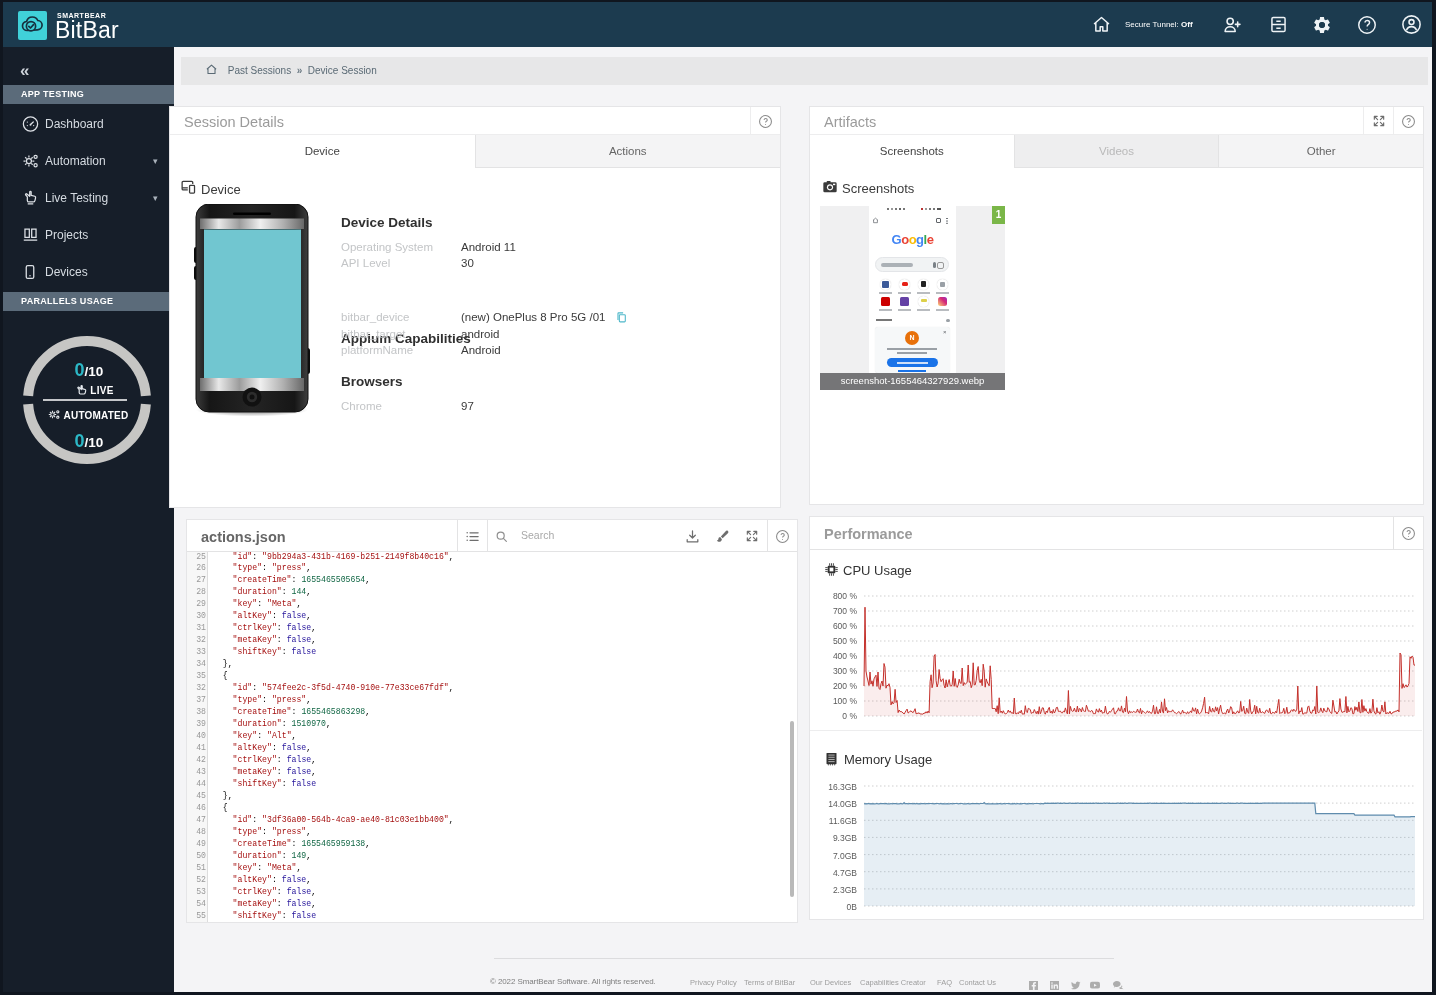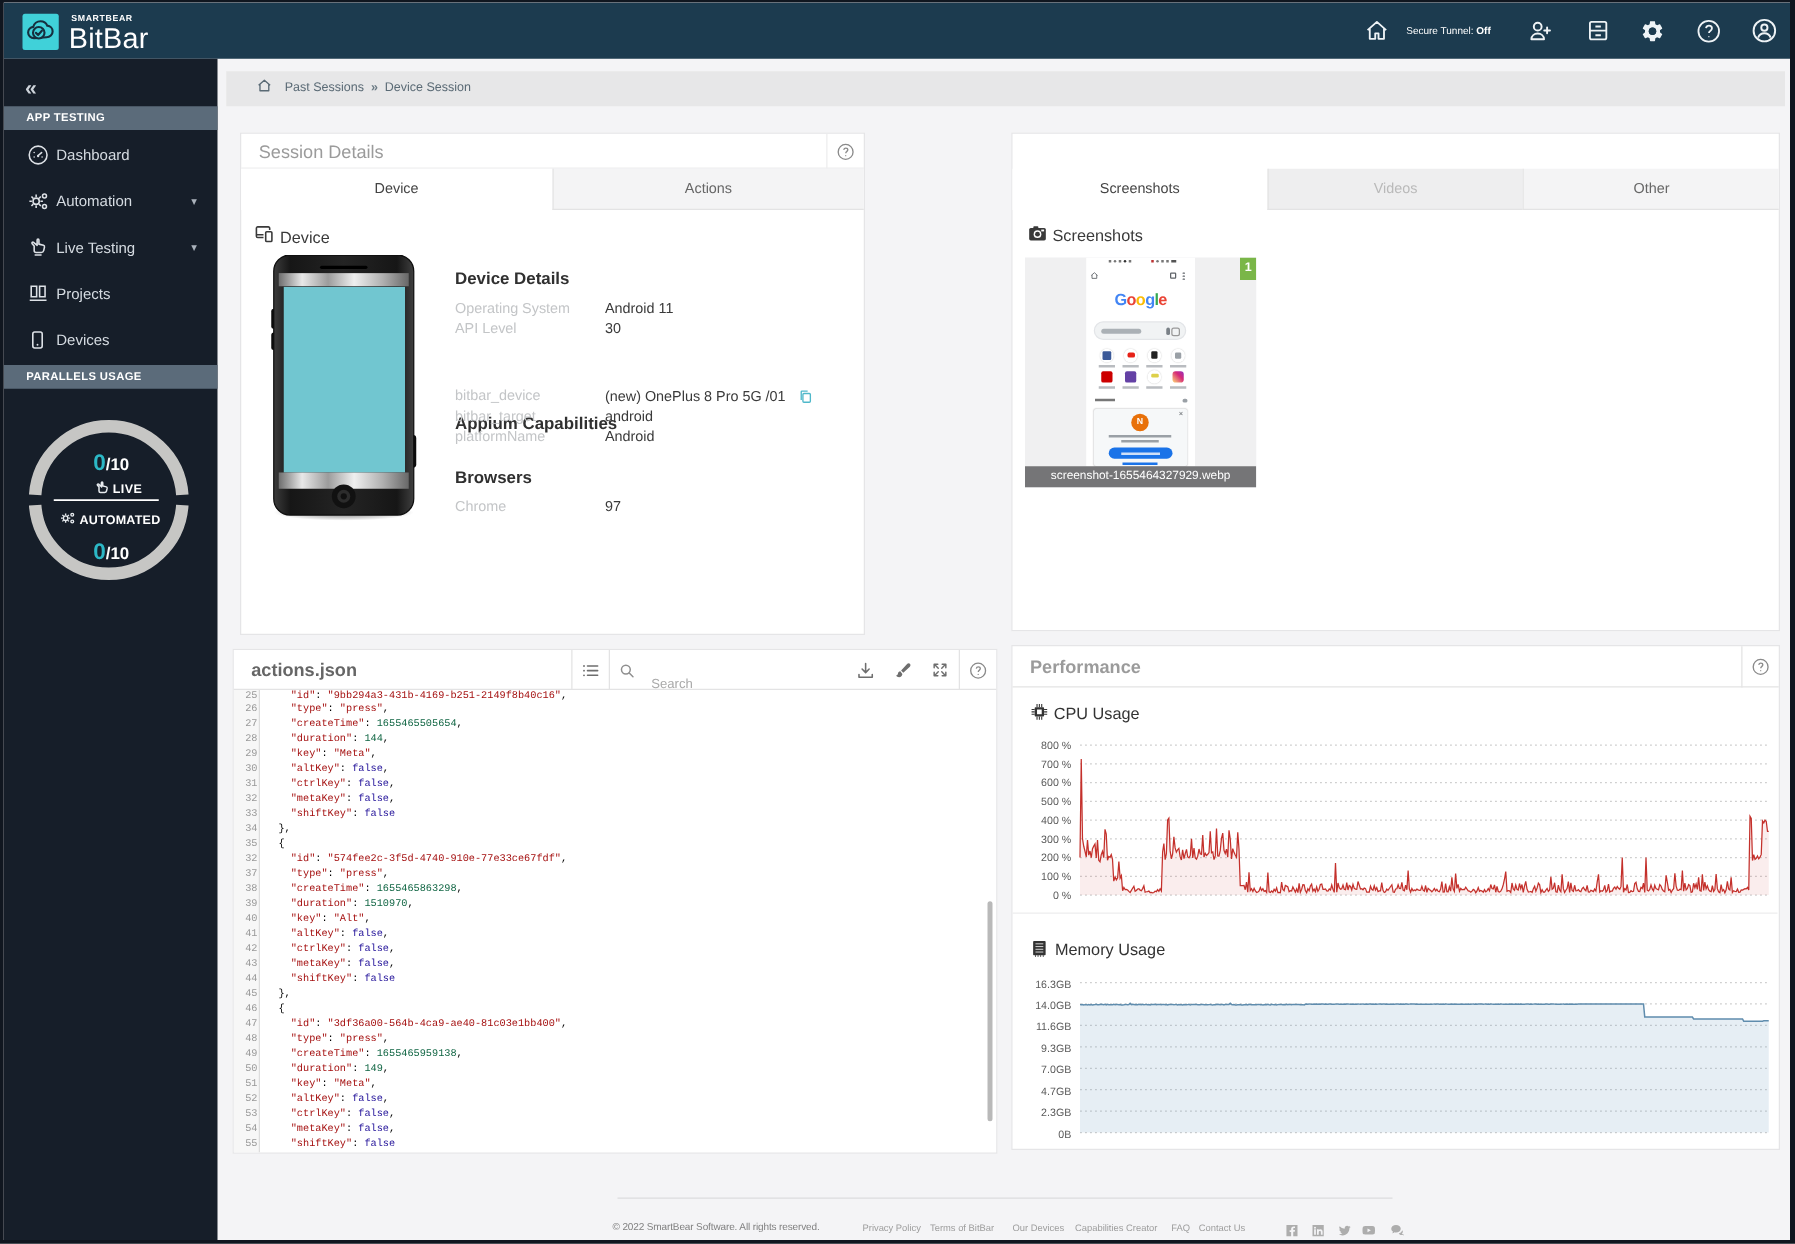--- a/index.html
+++ b/index.html
@@ -196,21 +196,21 @@
 
   <div class="crumbbar">
     <div class="inner">
       <svg width="13" height="13" viewBox="0 0 24 24" fill="none" stroke="#5a6a75" stroke-width="2" stroke-linejoin="round" style="vertical-align:-2px;margin-right:7px;">
           <path d="M3.5 11.5 12 4l8.5 7.5M5.5 10v9.5h13V10"></path>
         </svg>
       Past Sessions &nbsp;<span style="font-weight:bold;color:#6b7a84;">»</span>&nbsp; Device Session
     </div>
   </div>
 
-  <div class="card" style="left:189px;top:104px;width:500px;height:402px;">
+  <div class="card" style="left:166px;top:104px;width:612px;height:402px;">
     <div class="card-hdr">
       <div class="card-title">Session Details</div>
       <div class="hdr-btn" style="right:0;">
         <svg width="15" height="15" viewBox="0 0 24 24" fill="none" stroke="#8a8a8a" stroke-width="1.7">
             <circle cx="12" cy="12" r="9.5"></circle>
             <path d="M9.6 9.3c.3-1.4 1.3-2.2 2.6-2.2 1.5 0 2.6 1 2.6 2.3 0 1.1-.7 1.7-1.5 2.3-.8.5-1.1 1-1.1 1.9"></path>
             <circle cx="12.1" cy="16.9" r="0.8" fill="#8a8a8a" stroke="none"></circle>
           </svg>
       </div>
     </div>
@@ -281,20 +281,35 @@
     <div class="dd-lbl" style="top:221px;">bitbar_target</div>
       <div class="dd-val" style="top:221px;">android</div>
     <div class="dd-lbl" style="top:237px;">platformName</div>
       <div class="dd-val" style="top:237px;">Android</div>
     <div class="dd-h" style="left:171px;top:267px;">Browsers</div>
     <div class="dd-lbl" style="top:293px;">Chrome</div>
       <div class="dd-val" style="top:293px;">97</div>
   </div>
 
   <div class="card" style="left:806px;top:104px;width:615px;height:399px;">
+    <div class="card-hdr">
+      <div class="hdr-btn" style="right:30px;">
+        <svg width="14" height="14" viewBox="0 0 24 24" fill="none" stroke="#6e6e6e" stroke-width="2" stroke-linecap="round" stroke-linejoin="round">
+            <path d="M4 9V4h5M20 9V4h-5M4 15v5h5M20 15v5h-5M4.6 4.6l5 5M19.4 4.6l-5 5M4.6 19.4l5-5M19.4 19.4l-5-5"></path>
+          </svg>
+      </div>
+      <div class="hdr-btn" style="right:0;">
+        <svg width="15" height="15" viewBox="0 0 24 24" fill="none" stroke="#8a8a8a" stroke-width="1.7">
+            <circle cx="12" cy="12" r="9.5"></circle>
+            <path d="M9.6 9.3c.3-1.4 1.3-2.2 2.6-2.2 1.5 0 2.6 1 2.6 2.3 0 1.1-.7 1.7-1.5 2.3-.8.5-1.1 1-1.1 1.9"></path>
+            <circle cx="12.1" cy="16.9" r="0.8" fill="#8a8a8a" stroke="none"></circle>
+          </svg>
+      </div>
+      <div class="card-title">Artifacts</div>
+    </div>
     <div class="tabs">
       <div class="tab active">Screenshots</div>
       <div class="tab" style="background:#eeeeef;color:#b9b9b9;">Videos</div>
       <div class="tab">Other</div>
     </div>
     <div class="sec-label" style="left:12px;top:72px;">
       <svg width="16" height="16" viewBox="0 0 24 24" fill="#3a3a3a">
           <rect x="2" y="5" width="20" height="15" rx="2"></rect>
           <rect x="7" y="3" width="6" height="3" rx="1"></rect>
           <circle cx="12" cy="12.5" r="4.6" fill="#fff"></circle>
@@ -379,21 +394,21 @@
             <path d="M8 6h13M8 12h13M8 18h13"></path>
             <circle cx="3.5" cy="6" r="1.2" fill="#6e6e6e" stroke="none"></circle>
             <circle cx="3.5" cy="12" r="1.2" fill="#6e6e6e" stroke="none"></circle>
             <circle cx="3.5" cy="18" r="1.2" fill="#6e6e6e" stroke="none"></circle>
           </svg>
       </div>
       <svg width="13" height="13" viewBox="0 0 24 24" fill="none" stroke="#8f8f8f" stroke-width="2.2" stroke-linecap="round" style="position:absolute;left:308px;top:10px;">
           <circle cx="10.5" cy="10.5" r="6.5"></circle>
           <path d="M15.5 15.5 21 21"></path>
         </svg>
-      <div style="position:absolute;left:334px;top:9px;font-size:10.5px;color:#a9a9a9;margin-top:12px;">Search</div>
+      <div style="position:absolute;left:334px;top:9px;font-size:10.5px;color:#a9a9a9;">Search</div>
       <div class="chd-ic" style="right:90px;">
         <svg width="15" height="15" viewBox="0 0 24 24" fill="none" stroke="#6e6e6e" stroke-width="2" stroke-linecap="round" stroke-linejoin="round">
             <path d="M12 3v11M7.5 10 12 14.5 16.5 10"></path>
             <path d="M3.5 17v3.5h17V17"></path>
           </svg>
       </div>
       <div class="chd-ic" style="right:60px;">
         <svg width="15" height="15" viewBox="0 0 24 24" fill="#6e6e6e">
             <path d="M20.7 3.3c-1-1-2.7-.9-3.6.1L9.4 11.8l2.8 2.8 8.4-7.7c1-.9 1.1-2.6.1-3.6z"></path>
             <path d="M8.4 12.8c-1.6 0-3 1.3-3 3 0 1.3-1.1 2.3-2.4 2.4.8 1.3 2.2 2.2 3.8 2.2 2.3 0 4.2-1.9 4.2-4.2z"></path>

